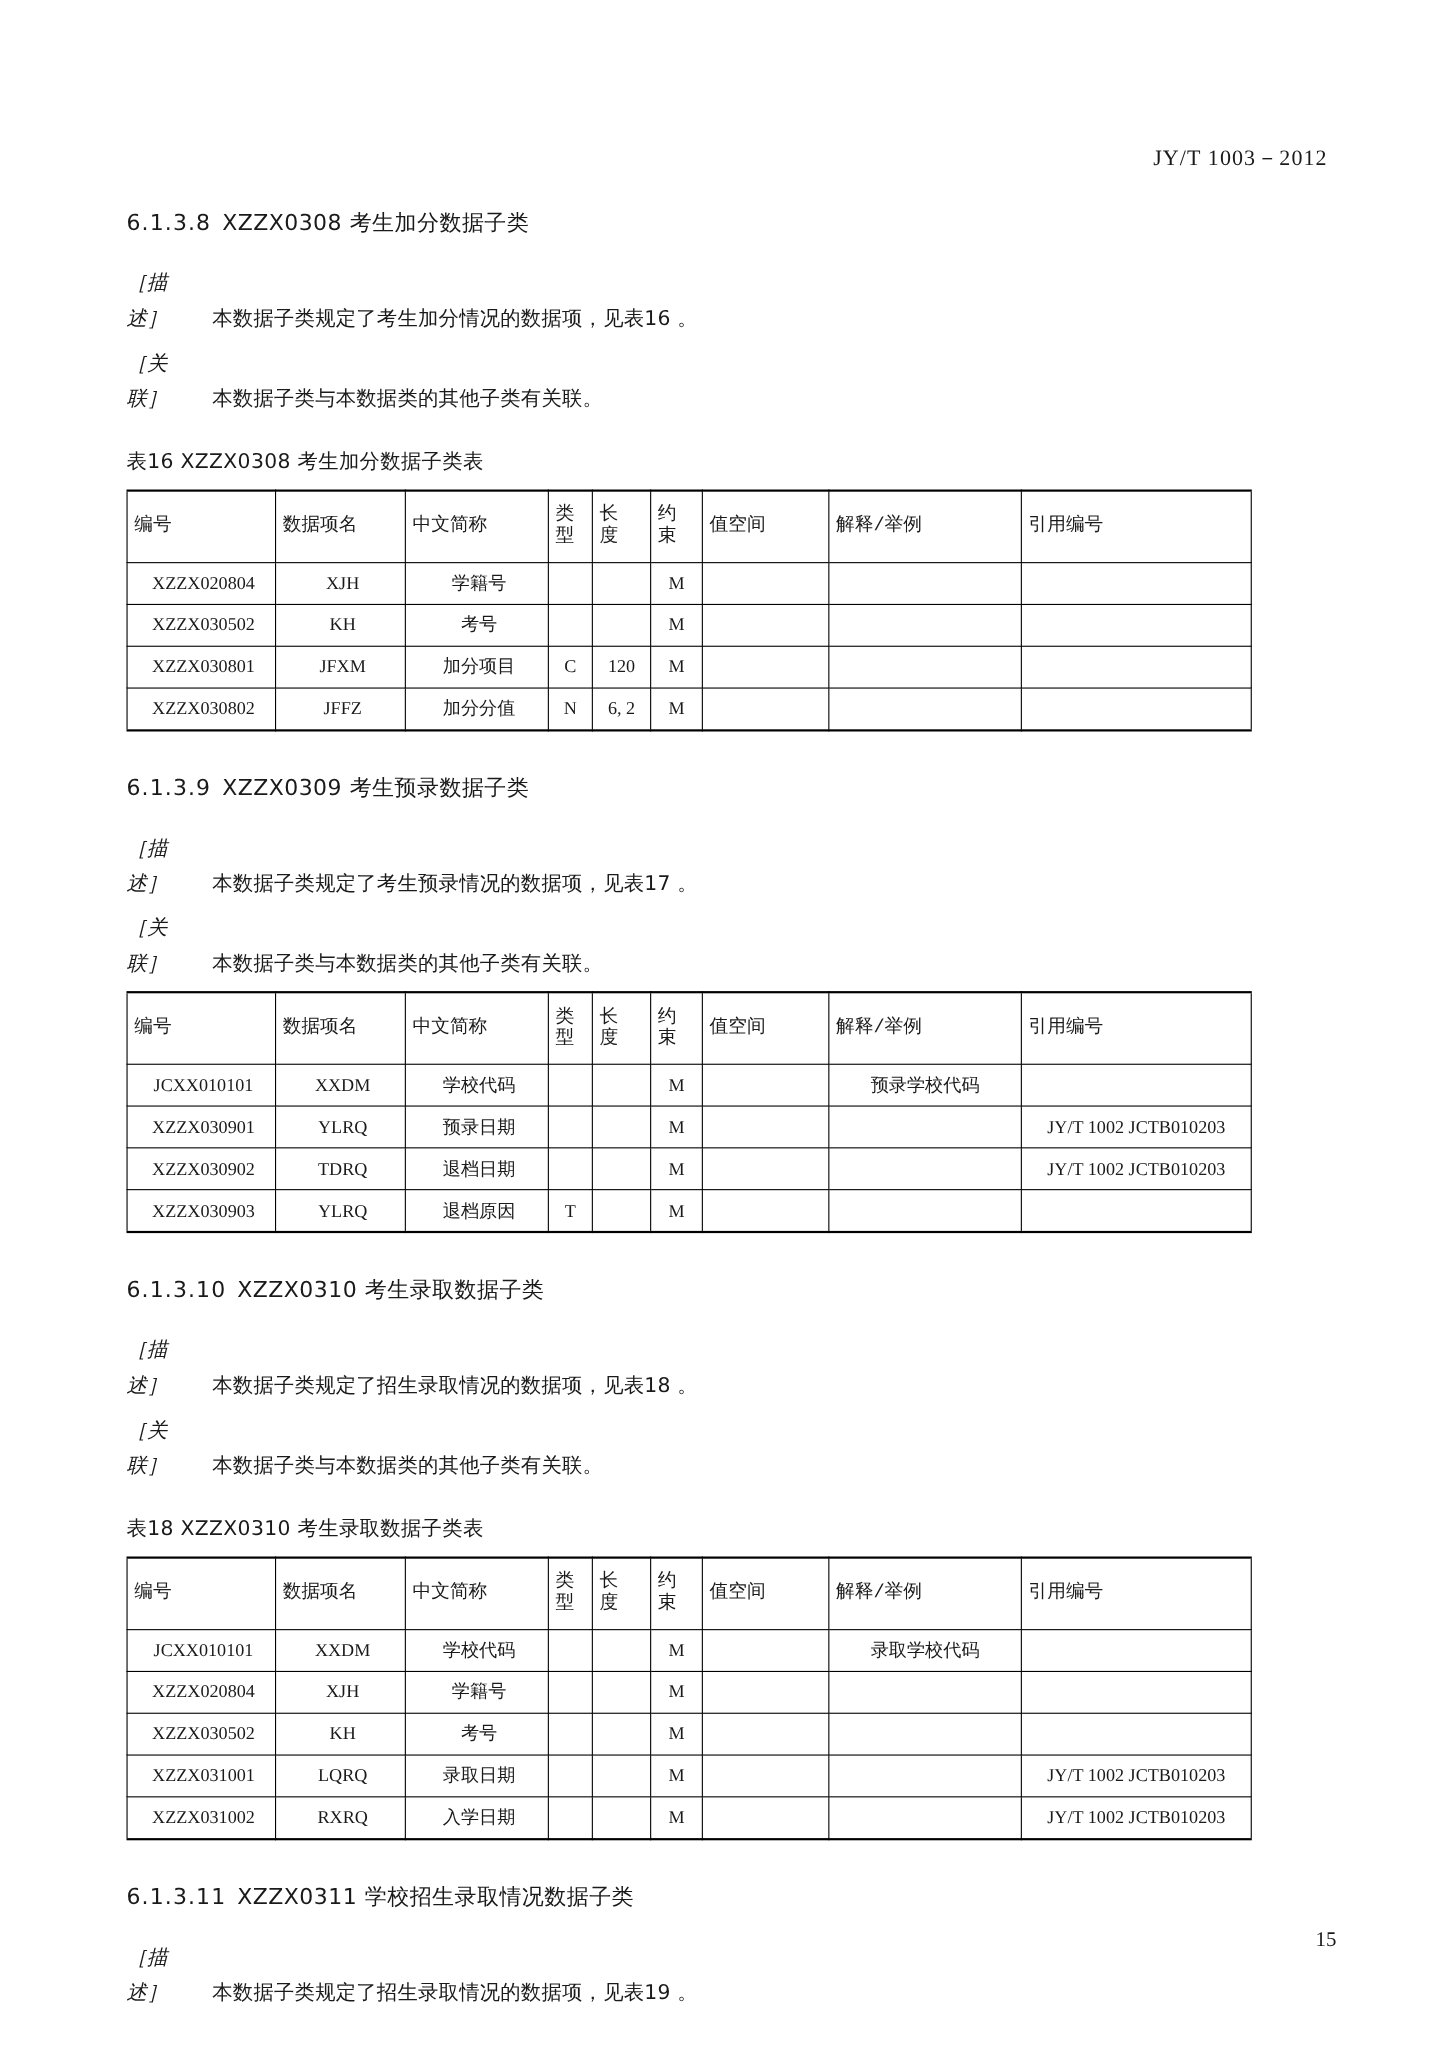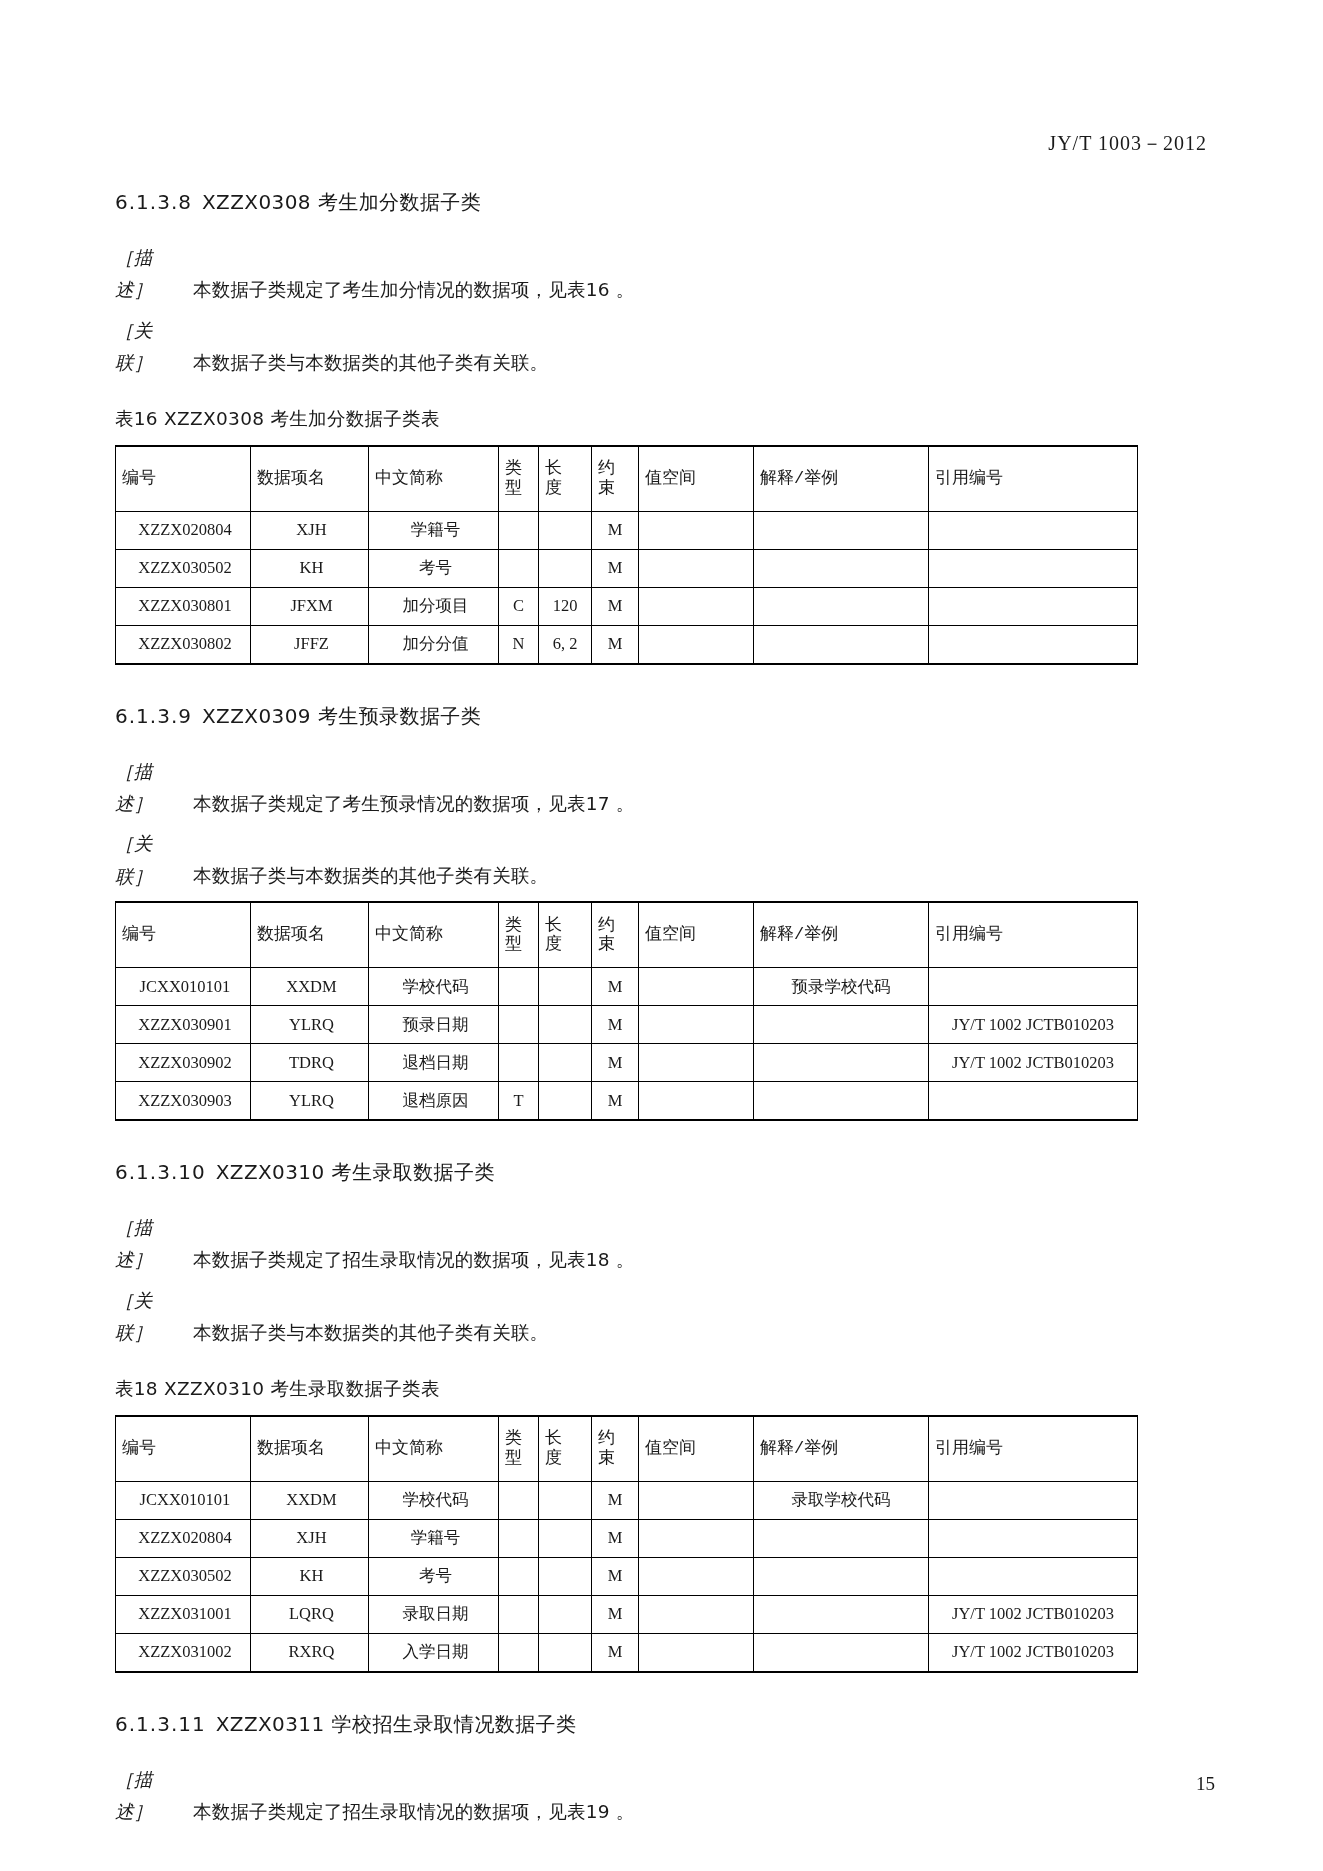--- a/index.html
+++ b/index.html
@@ -100,21 +100,21 @@
     font-family: "DejaVu Sans", "Liberation Sans", sans-serif;
     font-size: 17px;
   }
   table.dt { border-top: 2px solid #000; border-bottom: 2px solid #000; }
   table.dt tr:first-child th { border-top: none; }
   table.dt tr:last-child td { border-bottom: none; }
   .blk { margin-bottom: 38px; }
   .pagenum {
     position: absolute;
     right: 108px;
-    bottom: 76px;
+    bottom: 96px;
     font-size: 19px;
     font-family: "Liberation Serif", serif;
   }
   .two-line { line-height: 1.05; }
 </style>
 </head>
 <body>
 
 <div class="page">
   <div class="content">

